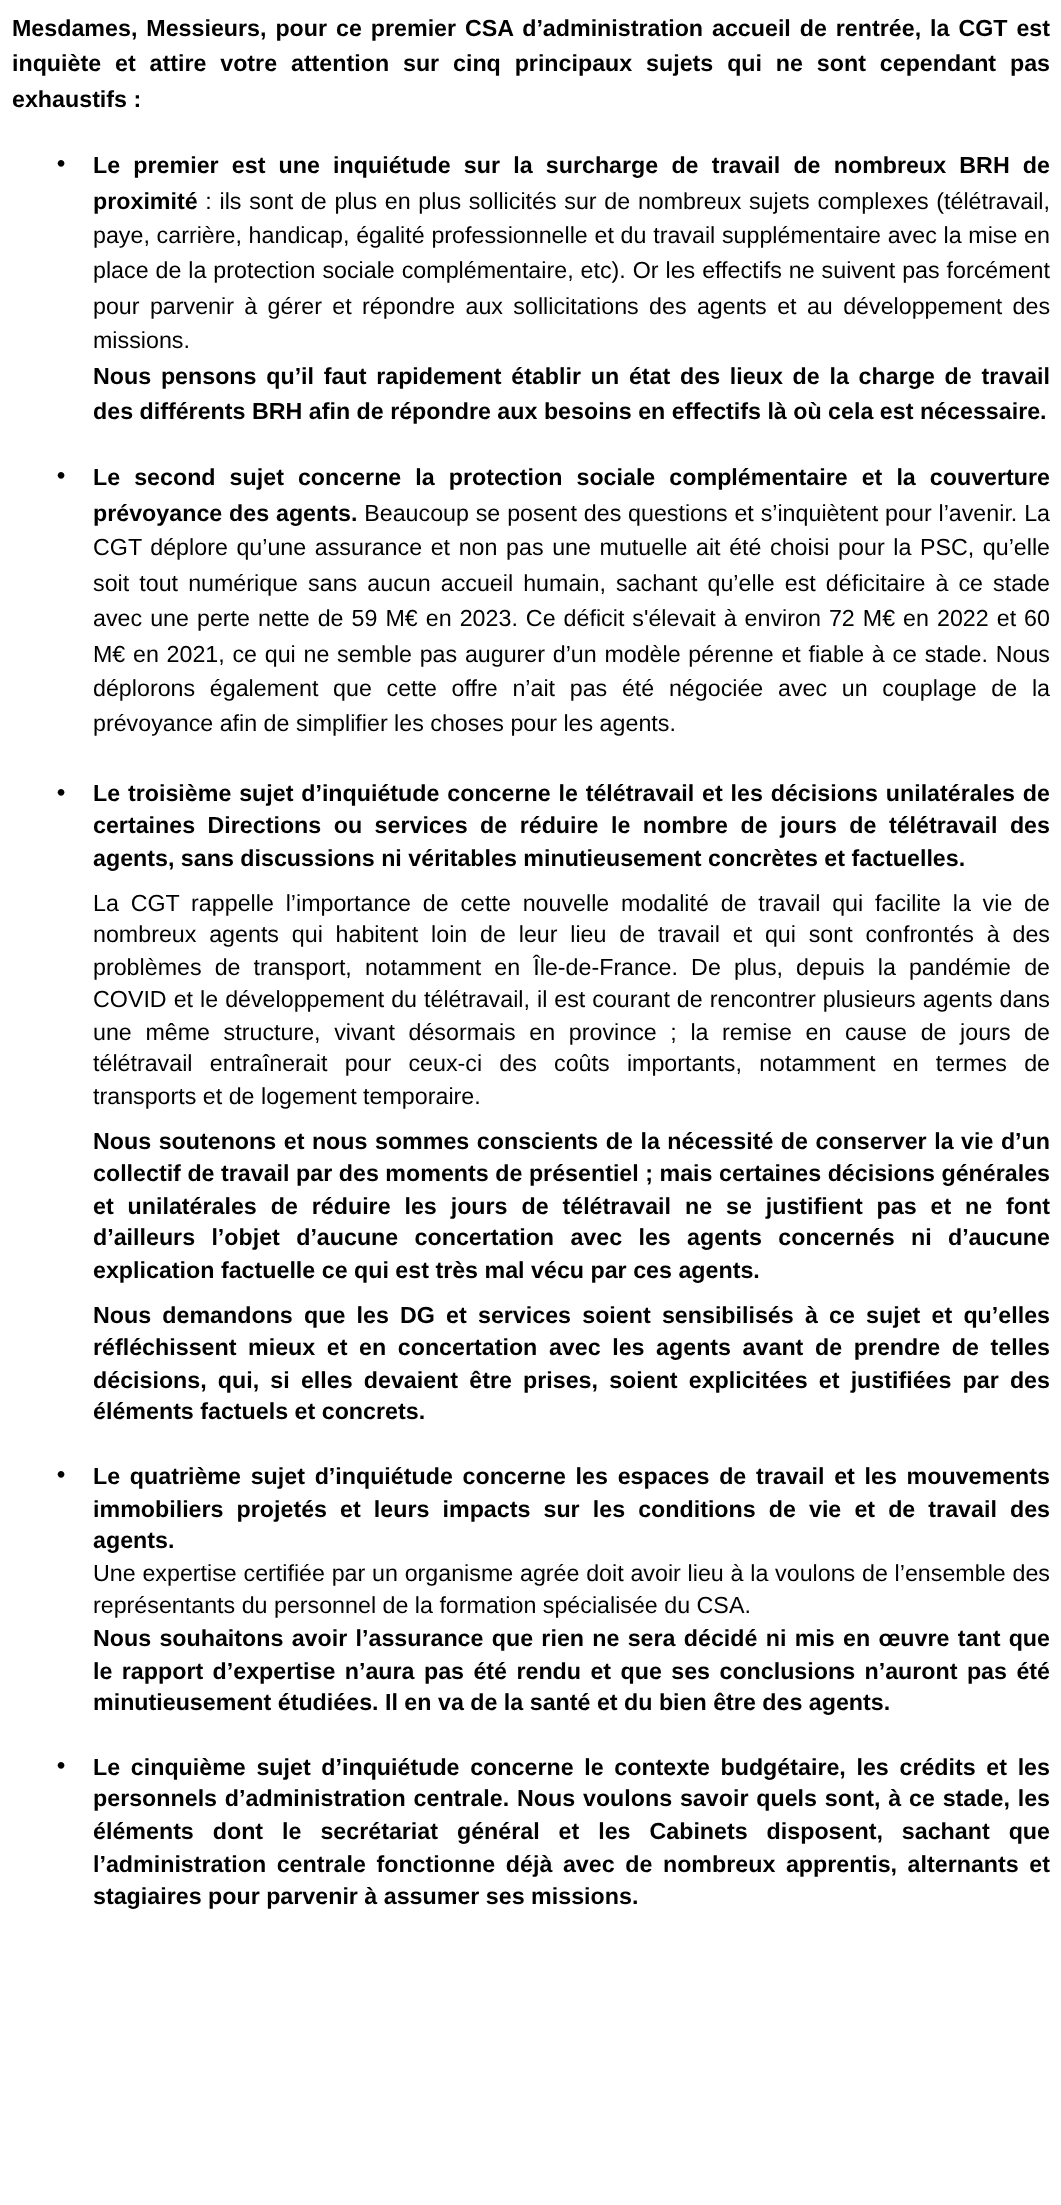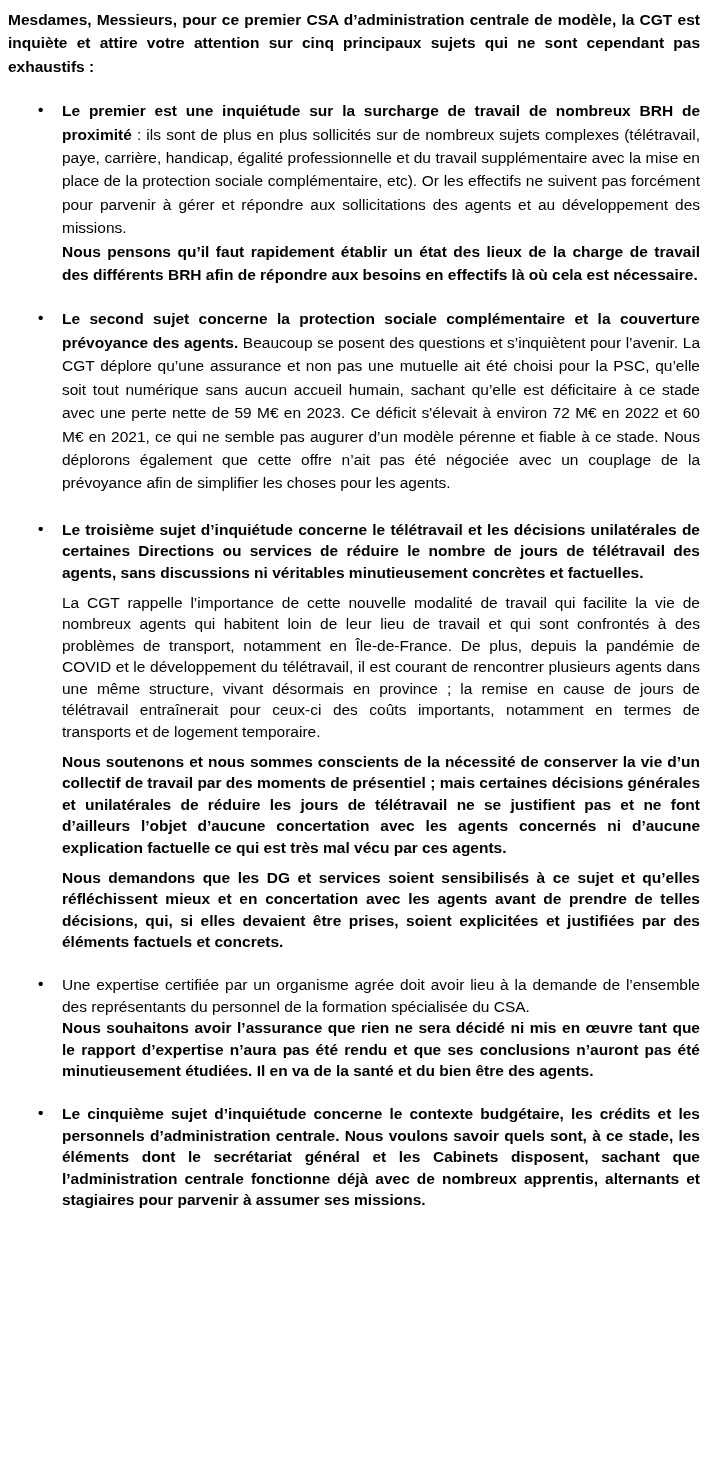--- a/index.html
+++ b/index.html
@@ -65,42 +65,43 @@
   li.bullet-item:nth-child(3) {
     margin-top: 24px;
   }
   .b { font-weight: bold; }
   .r { font-weight: normal; }
 </style>
 </head>
 <body>
 
 <div class="doc">
-  <p class="intro">Mesdames, Messieurs, pour ce premier CSA d’administration centrale de modèle, la CGT est inquiète et attire votre attention sur cinq principaux sujets qui ne sont cependant pas exhaustifs :</p>
+  <p class="intro">Mesdames, Messieurs, pour ce premier CSA d’administration accueil de rentrée, la CGT est inquiète et attire votre attention sur cinq principaux sujets qui ne sont cependant pas exhaustifs :</p>
 
   <ul class="bullets">
       <li class="bullet-item">
         <span class="bullet-marker">•</span>
         <p><span class="b">Le premier est une inquiétude sur la surcharge de travail de nombreux BRH de proximité</span><span class="r"> : ils sont de plus en plus sollicités sur de nombreux sujets complexes (télétravail, paye, carrière, handicap, égalité professionnelle et du travail supplémentaire avec la mise en place de la protection sociale complémentaire, etc). Or les effectifs ne suivent pas forcément pour parvenir à gérer et répondre aux sollicitations des agents et au développement des missions.</span></p>
         <p><span class="b">Nous pensons qu’il faut rapidement établir un état des lieux de la charge de travail des différents BRH afin de répondre aux besoins en effectifs là où cela est nécessaire.</span></p>
       </li>
       <li class="bullet-item">
         <span class="bullet-marker">•</span>
         <p><span class="b">Le second sujet concerne la protection sociale complémentaire et la couverture prévoyance des agents.</span><span class="r"> Beaucoup se posent des questions et s’inquiètent pour l’avenir. La CGT déplore qu’une assurance et non pas une mutuelle ait été choisi pour la PSC, qu’elle soit tout numérique sans aucun accueil humain, sachant qu’elle est déficitaire à ce stade avec une perte nette de 59 M€ en 2023. Ce déficit s'élevait à environ 72 M€ en 2022 et 60 M€ en 2021, ce qui ne semble pas augurer d’un modèle pérenne et fiable à ce stade. Nous déplorons également que cette offre n’ait pas été négociée avec un couplage de la prévoyance afin de simplifier les choses pour les agents.</span></p>
       </li>
       <li class="bullet-item">
         <span class="bullet-marker">•</span>
         <p><span class="b">Le troisième sujet d’inquiétude concerne le télétravail et les décisions unilatérales de certaines Directions ou services de réduire le nombre de jours de télétravail des agents, sans discussions ni véritables minutieusement concrètes et factuelles.</span></p>
         <p><span class="r">La CGT rappelle l’importance de cette nouvelle modalité de travail qui facilite la vie de nombreux agents qui habitent loin de leur lieu de travail et qui sont confrontés à des problèmes de transport, notamment en Île-de-France. De plus, depuis la pandémie de COVID et le développement du télétravail, il est courant de rencontrer plusieurs agents dans une même structure, vivant désormais en province ; la remise en cause de jours de télétravail entraînerait pour ceux-ci des coûts importants, notamment en termes de transports et de logement temporaire.</span></p>
         <p><span class="b">Nous soutenons et nous sommes conscients de la nécessité de conserver la vie d’un collectif de travail par des moments de présentiel ; mais certaines décisions générales et unilatérales de réduire les jours de télétravail ne se justifient pas et ne font d’ailleurs l’objet d’aucune concertation avec les agents concernés ni d’aucune explication factuelle ce qui est très mal vécu par ces agents.</span></p>
         <p><span class="b">Nous demandons que les DG et services soient sensibilisés à ce sujet et qu’elles réfléchissent mieux et en concertation avec les agents avant de prendre de telles décisions, qui, si elles devaient être prises, soient explicitées et justifiées par des éléments factuels et concrets.</span></p>
       </li>
       <li class="bullet-item">
         <span class="bullet-marker">•</span>
-        <p><span class="r">Une expertise certifiée par un organisme agrée doit avoir lieu à la demande de l’ensemble des représentants du personnel de la formation spécialisée du CSA.</span></p>
+        <p><span class="b">Le quatrième sujet d’inquiétude concerne les espaces de travail et les mouvements immobiliers projetés et leurs impacts sur les conditions de vie et de travail des agents.</span></p>
+        <p><span class="r">Une expertise certifiée par un organisme agrée doit avoir lieu à la voulons de l’ensemble des représentants du personnel de la formation spécialisée du CSA.</span></p>
         <p><span class="b">Nous souhaitons avoir l’assurance que rien ne sera décidé ni mis en œuvre tant que le rapport d’expertise n’aura pas été rendu et que ses conclusions n’auront pas été minutieusement étudiées. Il en va de la santé et du bien être des agents.</span></p>
       </li>
       <li class="bullet-item">
         <span class="bullet-marker">•</span>
         <p><span class="b">Le cinquième sujet d’inquiétude concerne le contexte budgétaire, les crédits et les personnels d’administration centrale. Nous voulons savoir quels sont, à ce stade, les éléments dont le secrétariat général et les Cabinets disposent, sachant que l’administration centrale fonctionne déjà avec de nombreux apprentis, alternants et stagiaires pour parvenir à assumer ses missions.</span></p>
       </li>
     </ul>
 </div>
 
 </body></html>

